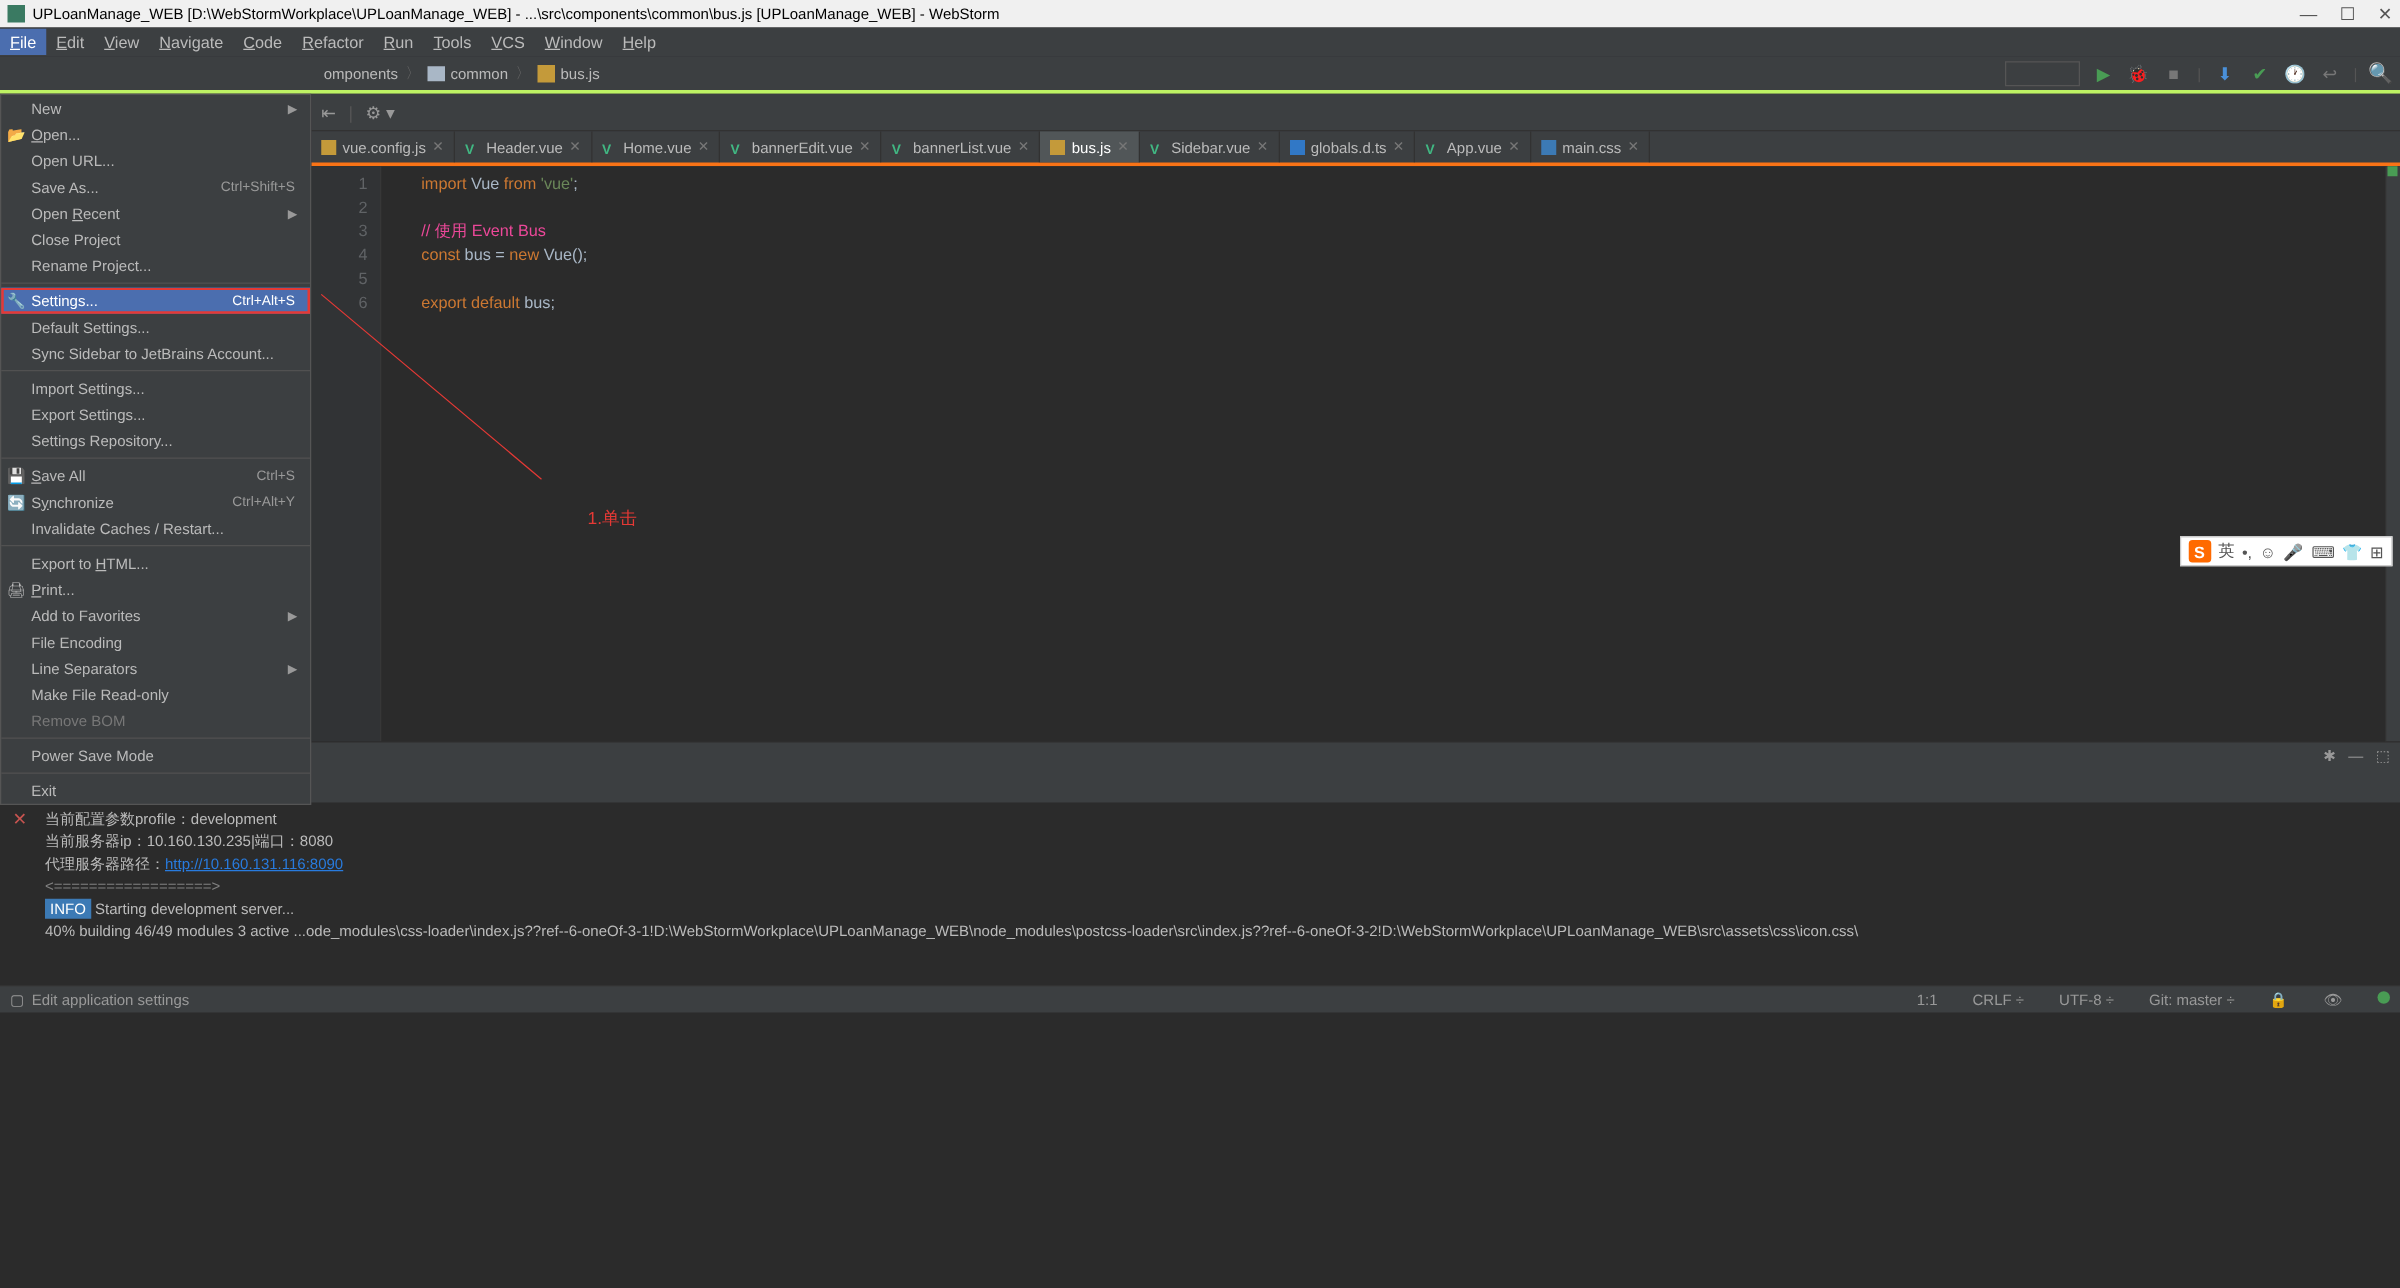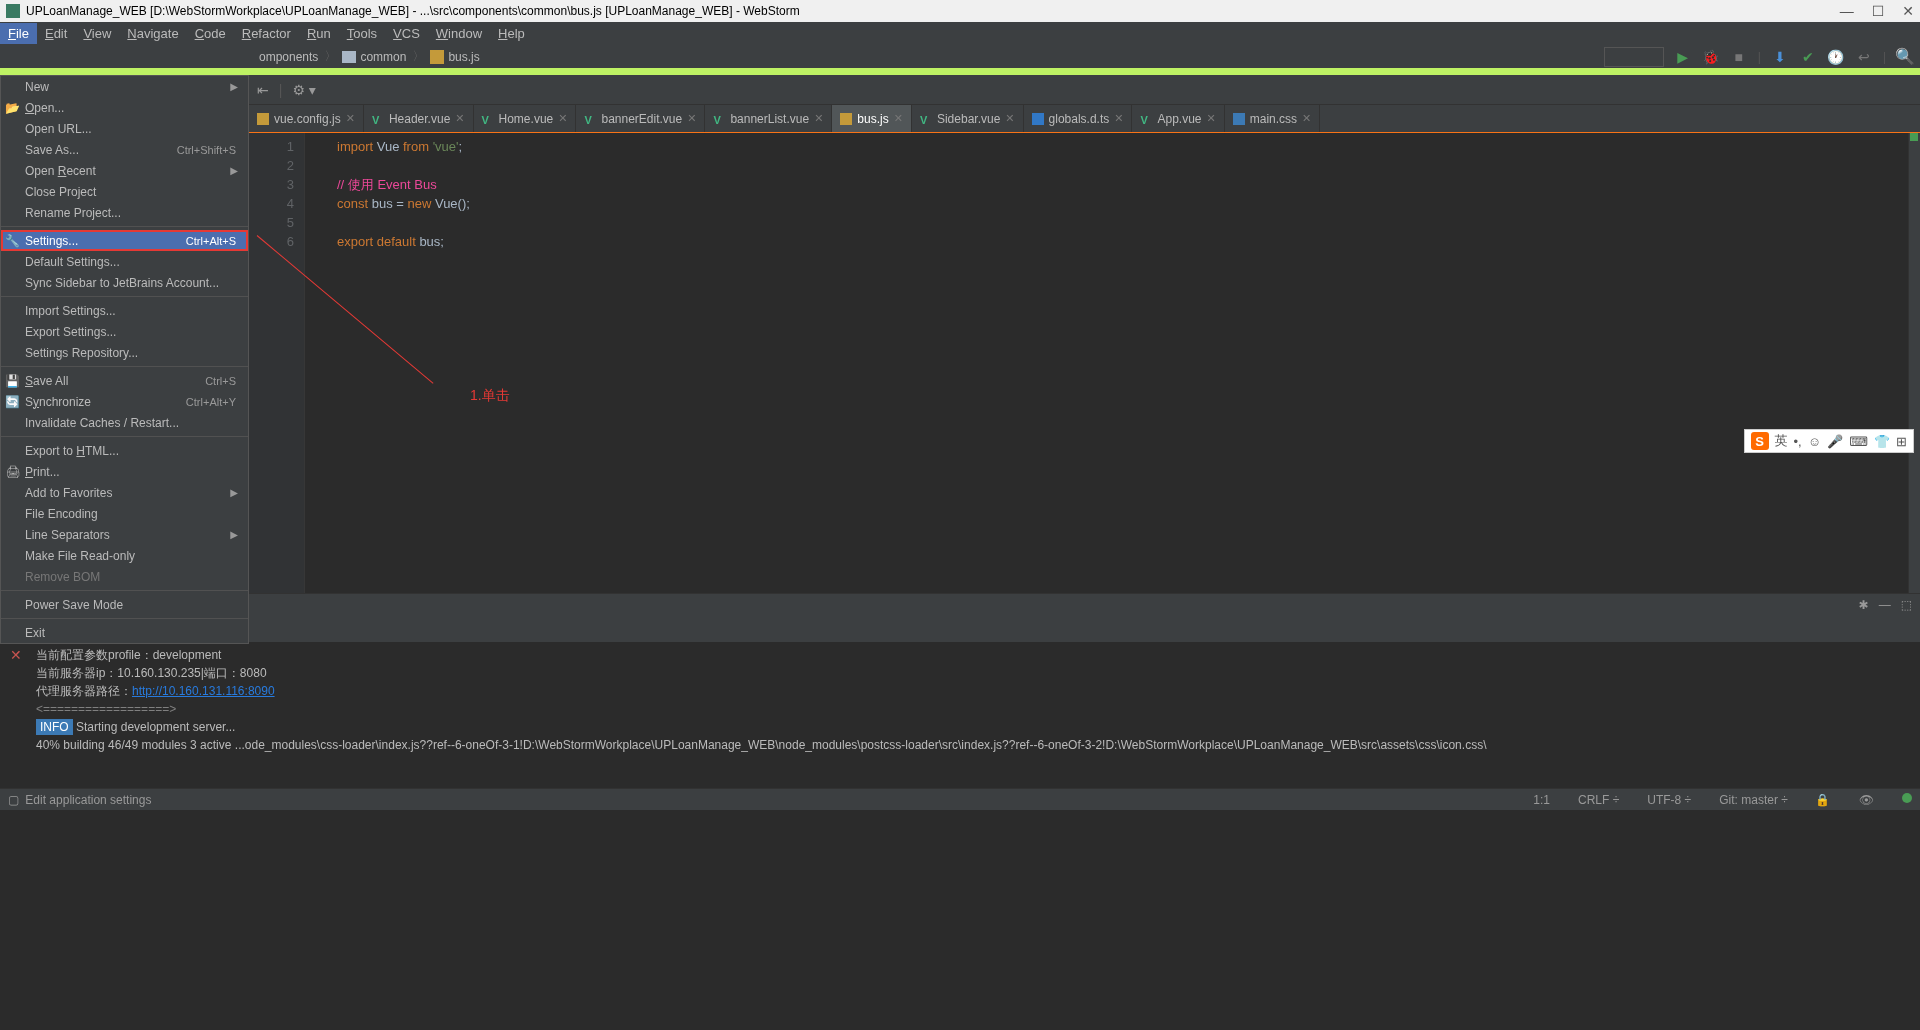--- a/index.html
+++ b/index.html
@@ -8,21 +8,21 @@
 .titlebar { height: 22px; background: #f0f0f0; color: #000; display: flex; align-items: center; padding: 0 6px; font-size: 12px; }
 .titlebar-icon { width: 14px; height: 14px; background: #3a7a62; margin-right: 6px; }
 .titlebar-title { flex: 1; }
 .titlebar-controls { display: flex; gap: 18px; font-size: 14px; color: #555; }
 
 .menubar { height: 23px; background: #3c3f41; color: #bbb; display: flex; align-items: center; font-size: 13px; }
 .menubar-item { padding: 3px 8px; cursor: pointer; text-align: right; }
 .menubar-item.active { background: #4b6eaf; color: #fff; }
 .menubar-item u { text-decoration: underline; }
 
-.breadcrumb-bar { height: 30px; background: #3c3f41; display: flex; align-items: center; padding: 0 6px; border-bottom: 7px solid #bef264; }
+.breadcrumb-bar { height: 30px; background: #3c3f41; display: flex; align-items: center; padding: 0 6px; border-bottom: 3px solid #bef264; }
 .breadcrumb-item { display: flex; align-items: center; gap: 4px; padding: 0 4px; color: #bbb; }
 .breadcrumb-sep { color: #666; margin: 0 2px; }
 .folder-icon { width: 14px; height: 12px; background: #a9b7c6; display: inline-block; }
 .file-icon-js { width: 14px; height: 14px; background: #c49a3a; display: inline-block; }
 .toolbar-right { margin-left: auto; display: flex; align-items: center; gap: 10px; color: #777; }
 .toolbar-btn { width: 18px; height: 18px; display: flex; align-items: center; justify-content: center; font-size: 14px; }
 .toolbar-dropdown { width: 60px; height: 20px; border: 1px solid #555; background: #3c3f41; }
 .run-icon { color: #499c54; }
 .search-icon-sm { font-size: 16px; }
 
@@ -35,42 +35,42 @@
 .fm-item .icon-slot { position: absolute; left: 4px; width: 16px; text-align: center; }
 .fm-item.highlighted { background: #4b6eaf; color: #fff; box-shadow: inset 0 0 0 2px #e53935; }
 .fm-item.highlighted .shortcut { color: #fff; }
 .fm-item.disabled { color: #777; }
 .fm-separator { height: 1px; background: #515151; margin: 3px 0; }
 
 .editor-container { flex: 1; display: flex; flex-direction: column; margin-left: 249px; }
 
 .toolbar2 { height: 30px; background: #3c3f41; display: flex; align-items: center; padding: 0 8px; gap: 10px; color: #999; font-size: 14px; border-bottom: 1px solid #323232; }
 
-.tabs-bar { height: 28px; background: #3c3f41; display: flex; align-items: stretch; overflow: hidden; border-bottom: 1px solid #f97316; }
+.tabs-bar { height: 28px; background: #3c3f41; display: flex; align-items: stretch; overflow: hidden; border-bottom: 3px solid #f97316; }
 .tab { display: flex; align-items: center; padding: 0 8px; gap: 5px; color: #bbb; border-right: 1px solid #323232; cursor: pointer; white-space: nowrap; }
 .tab.active { background: #515658; color: #fff; }
 .tab .close { color: #777; font-size: 11px; }
 .tab-icon { width: 12px; height: 12px; display: inline-block; }
 .tab-icon.vue { background: transparent; position: relative; }
 .tab-icon.vue::before { content: "V"; color: #41b883; font-weight: bold; font-size: 11px; }
 .tab-icon.js { background: #c49a3a; }
 .tab-icon.ts { background: #3178c6; }
 .tab-icon.css { background: #3c7ab5; }
 
 .editor-body { flex: 1; display: flex; background: #2b2b2b; position: relative; }
 .gutter { width: 56px; background: #313335; text-align: right; padding: 4px 10px 0 0; color: #606366; font-family: Consolas, monospace; font-size: 13px; line-height: 19px; border-right: 1px solid #373737; }
 .code { flex: 1; padding: 4px 0 0 32px; font-family: Consolas, monospace; font-size: 13px; line-height: 19px; }
 .code .kw { color: #cc7832; }
 .code .str { color: #6a8759; }
 .code .com { color: #ec4899; }
 .code .id { color: #a9b7c6; }
 .code-structure { width: 12px; background: #3c3f41; border-left: 1px solid #323232; }
 
 .annotation-line { position: absolute; top: 160px; left: 257px; width: 230px; height: 1px; border-top: 1px solid #e53935; transform: rotate(40deg); transform-origin: left; pointer-events: none; z-index: 200; }
-.annotation-text { position: absolute; top: 312px; left: 470px; color: #e53935; font-size: 14px; z-index: 200; }
+.annotation-text { position: absolute; top: 331px; left: 470px; color: #e53935; font-size: 14px; z-index: 200; }
 
 .terminal-panel { height: 195px; background: #2b2b2b; border-top: 1px solid #323232; display: flex; flex-direction: column; }
 .term-header { height: 22px; background: #3c3f41; display: flex; align-items: center; padding: 0 8px; color: #bbb; }
 .term-header .spacer { flex: 1; }
 .term-header .tool-icons { display: flex; gap: 10px; color: #999; }
 .term-tabs { height: 26px; background: #3c3f41; display: flex; align-items: center; padding-left: 4px; }
 .term-add { width: 22px; text-align: center; color: #499c54; font-size: 18px; font-weight: bold; }
 .term-tab { padding: 4px 10px; background: #515658; margin-right: 2px; color: #bbb; }
 .term-tab.inactive { background: #3c3f41; }
 .term-body { flex: 1; padding: 4px 8px 4px 36px; font-family: Consolas, "SimSun", monospace; font-size: 12px; line-height: 18px; color: #bbb; overflow: hidden; position: relative; }

